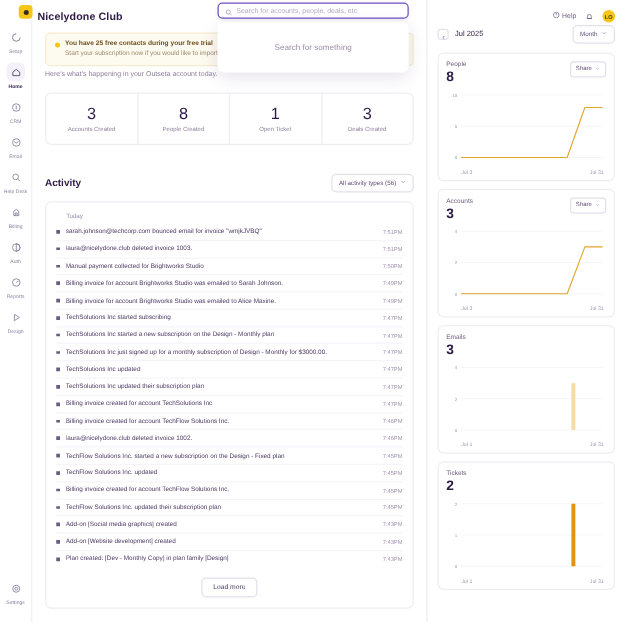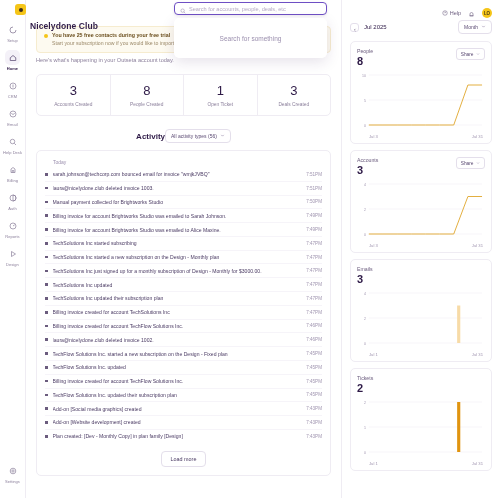--- a/index.html
+++ b/index.html
@@ -20,21 +20,21 @@
     display: flex; flex-direction: column; align-items: center;
     padding-top: 22px;
   }
   .logo {
     width: 11px; height: 11px; border-radius: 3px;
     background: #f5c518; position: absolute; left: 15px; top: 4px;
     display: flex; align-items: center; justify-content: center;
   }
   .logo .dot { width: 4px; height: 4px; border-radius: 50%; background: #3b2a1a; }
   .brand {
-    position: absolute; left: 30px; top: 21px;
+    position: absolute; left: 30px; top: 8px;
     font-size: 8.5px; font-weight: bold; color: #2e1a47; letter-spacing: .1px;
   }
   .side-item {
     width: 26px; display: flex; flex-direction: column; align-items: center;
     margin-bottom: 7px; cursor: pointer;
   }
   .side-icon {
     width: 15px; height: 15px; border-radius: 5px;
     display: flex; align-items: center; justify-content: center;
     color: #8b7f9b;
@@ -124,22 +124,22 @@
   .stat {
     flex: 1 1 0; padding: 9px 2px 8px; text-align: center;
     border-right: 1px solid #efecf3;
   }
   .stat:last-child { border-right: none; }
   .stat-value { font-size: 13px; font-weight: normal; color: #2e1a47; line-height: 14px; }
   .stat-label { font-size: 4.8px; color: #8b7f9b; margin-top: 4px; }
 
   
   .activity-head {
-    display: flex; align-items: center; justify-content: center;
-    margin-top: 13px;
+    display: flex; align-items: center; justify-content: space-between;
+    margin-top: 23px;
   }
   .activity-title { font-size: 8px; font-weight: bold; }
   .pill {
     border: 1px solid #e4dfeb; border-radius: 4px; background: #fff;
     font-size: 5px; color: #5b4a73; padding: 3px 5px;
     display: flex; align-items: center; gap: 3px; cursor: pointer;
   }
   .pill svg { width: 5px; height: 5px; color: #9b8fae; }
 
   .activity-card {

